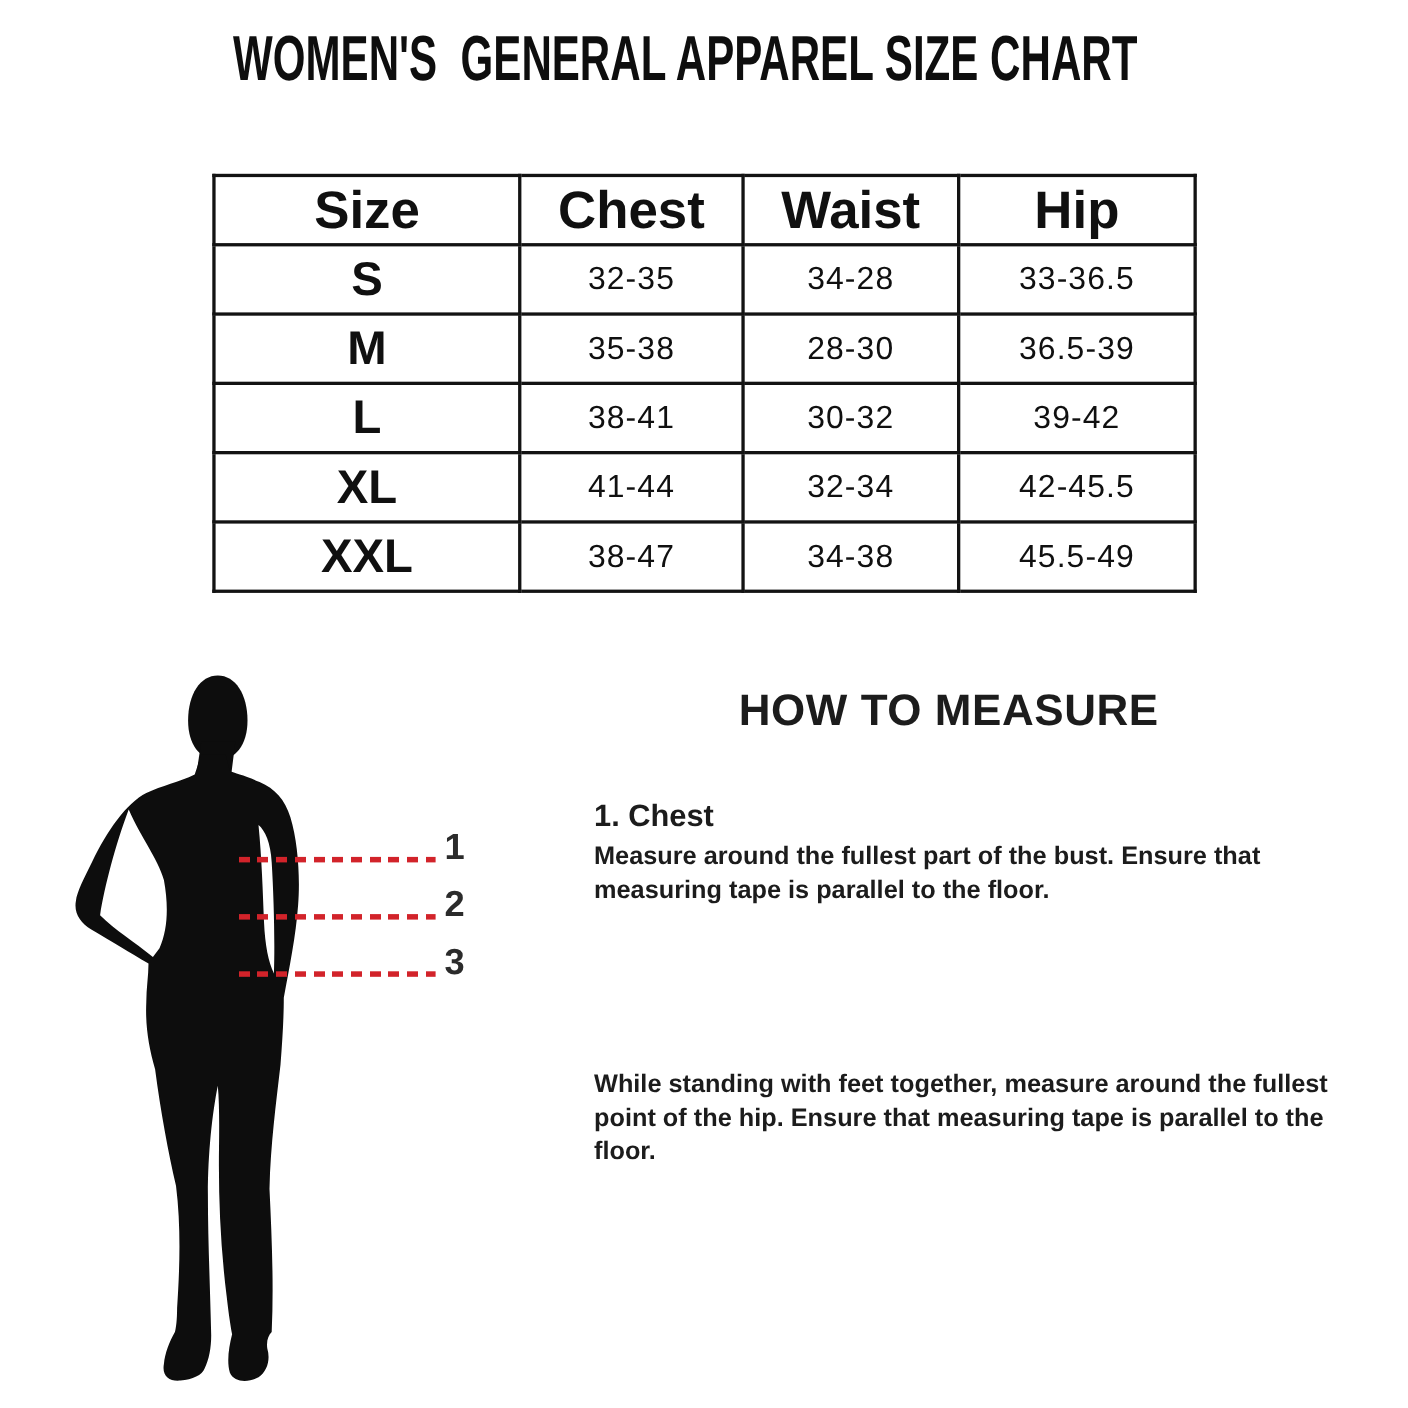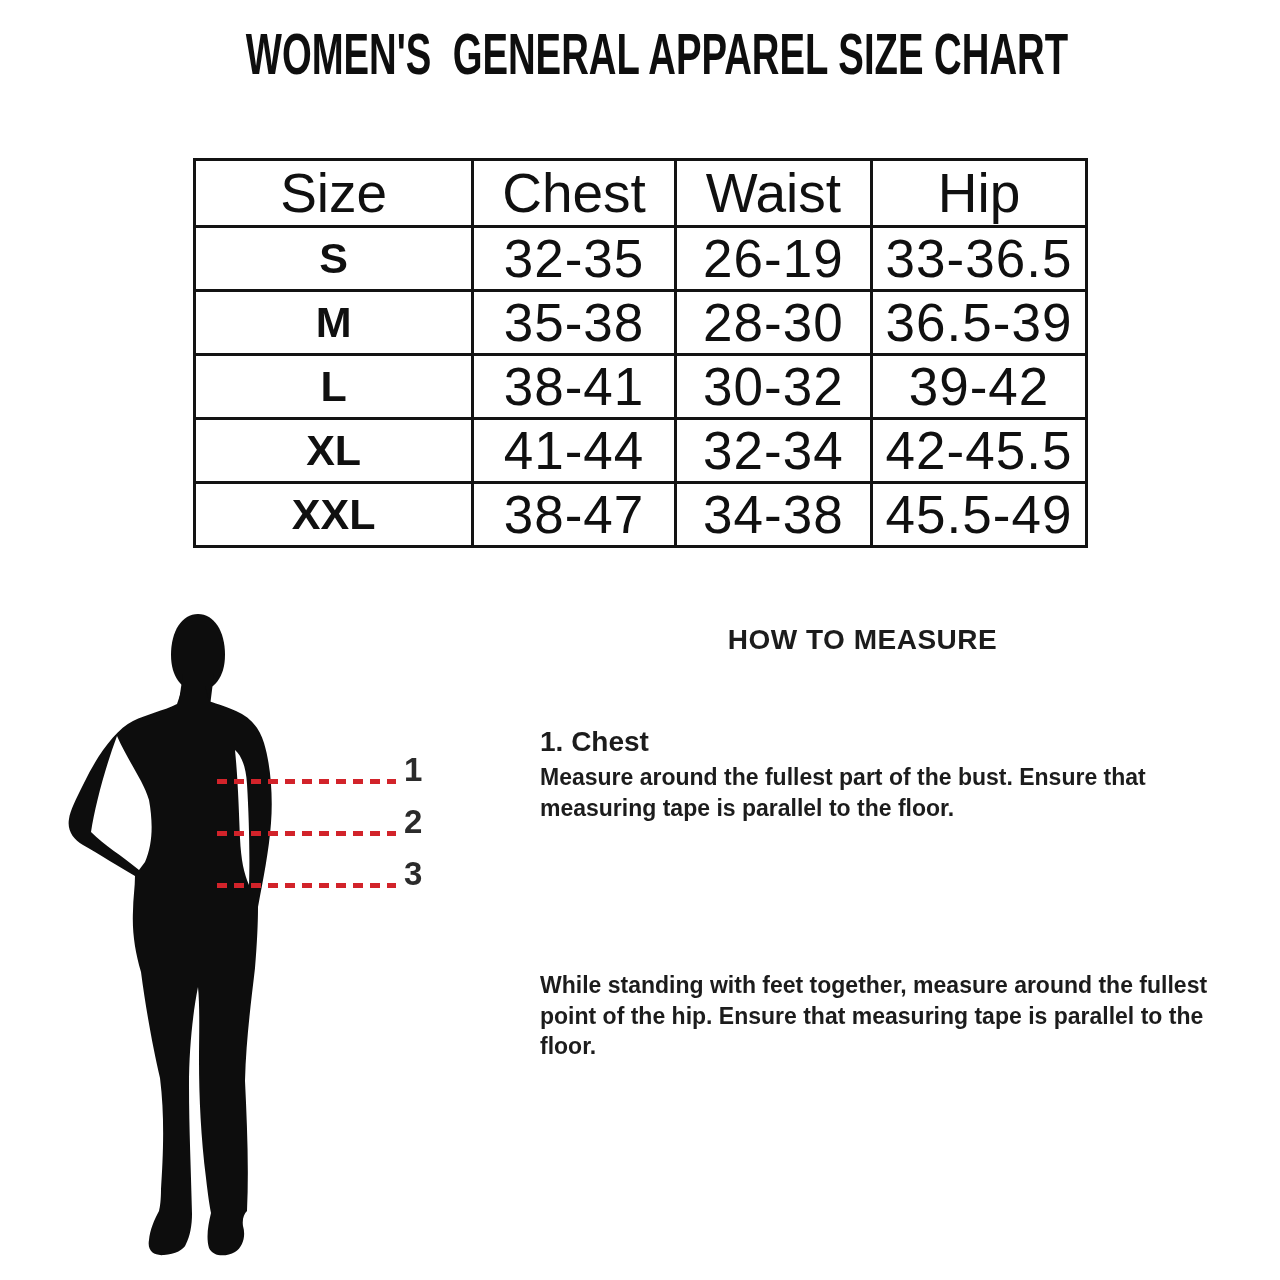--- a/index.html
+++ b/index.html
@@ -1,55 +1,55 @@
 <!DOCTYPE html>
 <html><head>
 <meta charset="utf-8">
 <style>
   html,body{margin:0;padding:0;background:#fff;}
   .canvas{
     position:relative;width:1280px;height:1280px;background:#ffffff;overflow:hidden;
     font-family:"Liberation Sans","DejaVu Sans",sans-serif;color:#111;
   }
   
-  .title-wrap{position:absolute;top:24px;left:0;width:1280px;text-align:right;}
+  .title-wrap{position:absolute;top:24px;left:0;width:1280px;text-align:left;}
   .title-inner{
     display:inline-block;font-size:58px;font-weight:700;line-height:60px;
     color:#0e0e0e;white-space:pre;letter-spacing:0px;
     transform:scaleX(0.66);transform-origin:center center;
   }
   
   .size-table{
     position:absolute;left:193px;top:158px;width:895px;
     border-collapse:collapse;table-layout:fixed;
   }
   .size-table th,.size-table td{
     border:3px solid #131313;text-align:center;vertical-align:middle;
     padding:0;color:#101010;
   }
-  .size-table thead th{height:60px;font-size:55px;font-weight:400;}
+  .size-table thead th{height:60px;font-size:48px;font-weight:700;}
   .size-table tbody tr{height:63px;}
   .size-table tbody th{font-size:43px;font-weight:700;}
-  .size-table tbody td{font-size:53px;font-weight:400;letter-spacing:1px;}
+  .size-table tbody td{font-size:29px;font-weight:400;letter-spacing:1px;}
   
   .figure-svg{position:absolute;left:65px;top:608px;width:230px;height:652px;z-index:1;}
   .mline{
     position:absolute;left:217px;width:179px;height:5px;z-index:2;
     background:repeating-linear-gradient(90deg,#d2232a 0 10px,transparent 10px 17px);
   }
   .mline.m1{top:779px;} .mline.m2{top:831px;} .mline.m3{top:883px;}
   .mnum{
     position:absolute;left:404px;z-index:2;font-size:33px;font-weight:700;
     color:#2b2b2b;line-height:34px;
   }
   .mnum.n1{top:753px;} .mnum.n2{top:805px;} .mnum.n3{top:857px;}
   
   .guide-heading{
     position:absolute;left:540px;top:624px;width:645px;margin:0;
-    text-align:center;font-size:28px;font-weight:700;color:#1c1c1c;letter-spacing:0.5px;
+    text-align:center;font-size:40px;font-weight:700;color:#1c1c1c;letter-spacing:0.5px;
   }
   .guide-sec{position:absolute;left:540px;width:690px;}
   .guide-sec.s1{top:727px;} .guide-sec.s2{top:850px;} .guide-sec.s3{top:970px;}
   .guide-sec h3{margin:0 0 5px 0;font-size:28px;font-weight:700;color:#1c1c1c;line-height:30px;}
   .guide-sec p{margin:0;font-size:23px;font-weight:700;color:#1c1c1c;line-height:30.5px;max-width:690px;}
 </style>
 </head>
 <body>
 
 <div class="canvas">
@@ -70,21 +70,21 @@
         <th>Size</th>
         <th>Chest</th>
         <th>Waist</th>
         <th>Hip</th>
       </tr>
     </thead>
     <tbody>
       <tr>
         <th>S</th>
         <td>32-35</td>
-        <td>26-19</td>
+        <td>34-28</td>
         <td>33-36.5</td>
       </tr>
       <tr>
         <th>M</th>
         <td>35-38</td>
         <td>28-30</td>
         <td>36.5-39</td>
       </tr>
       <tr>
         <th>L</th>

